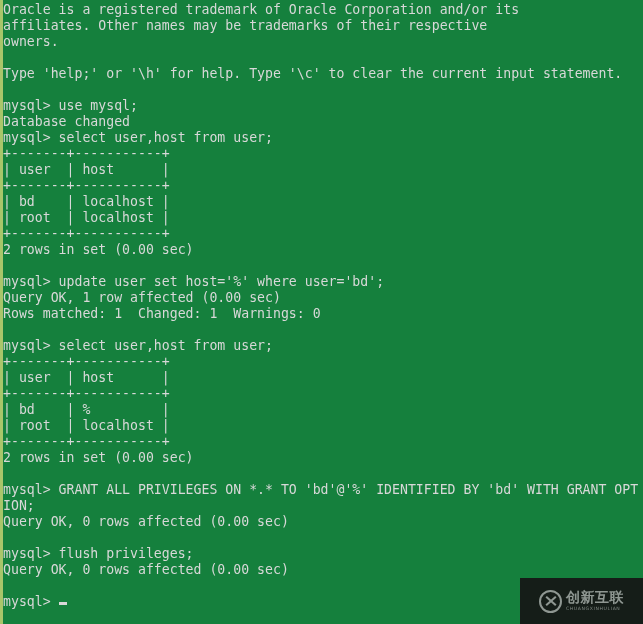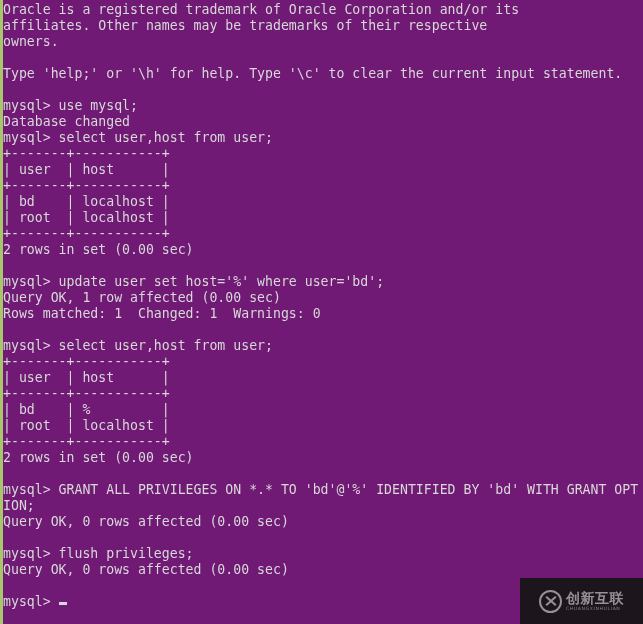--- a/index.html
+++ b/index.html
@@ -4,21 +4,21 @@
 <style>
   html, body {
     margin: 0;
     padding: 0;
     background: #000000;
   }
   #terminal {
     position: relative;
     width: 643px;
     height: 624px;
-    background: #701a75;
+    background: #15803d;
     overflow: hidden;
     font-family: "DejaVu Sans Mono", "Liberation Mono", monospace;
   }
   
   #left-strip {
     position: absolute;
     left: 0;
     top: 0;
     width: 3px;
     height: 624px;
@@ -86,21 +86,21 @@
   }
   #wm-mark::before { transform: translate(-50%, -50%) rotate(42deg); }
   #wm-mark::after  { transform: translate(-50%, -50%) rotate(-42deg); }
   #wm-texts {
     display: flex;
     flex-direction: column;
     justify-content: center;
     line-height: 1;
   }
   #wm-cn {
-    font-family: Liberation Sans, sans-serif;
+    font-family: Liberation Mono, monospace;
     font-size: 14px;
     font-weight: bold;
     color: #9a9a9a;
     letter-spacing: 0.5px;
   }
   #wm-en {
     font-family: "DejaVu Sans", "Liberation Sans", sans-serif;
     font-size: 4.6px;
     color: #8c8c8c;
     letter-spacing: 0.6px;

